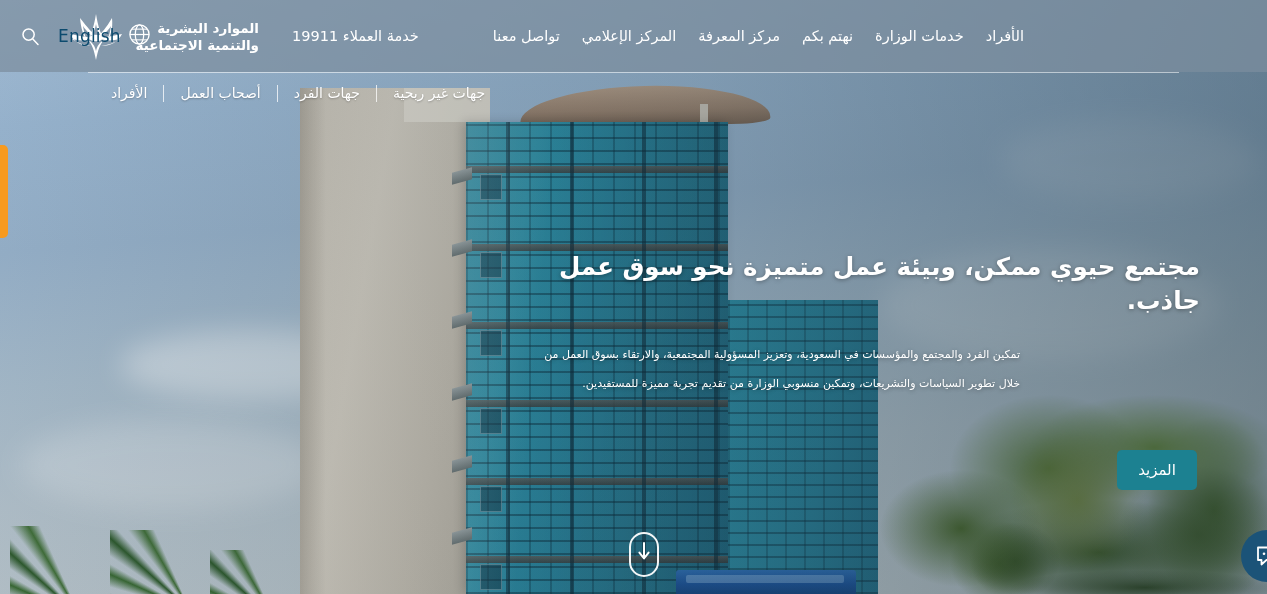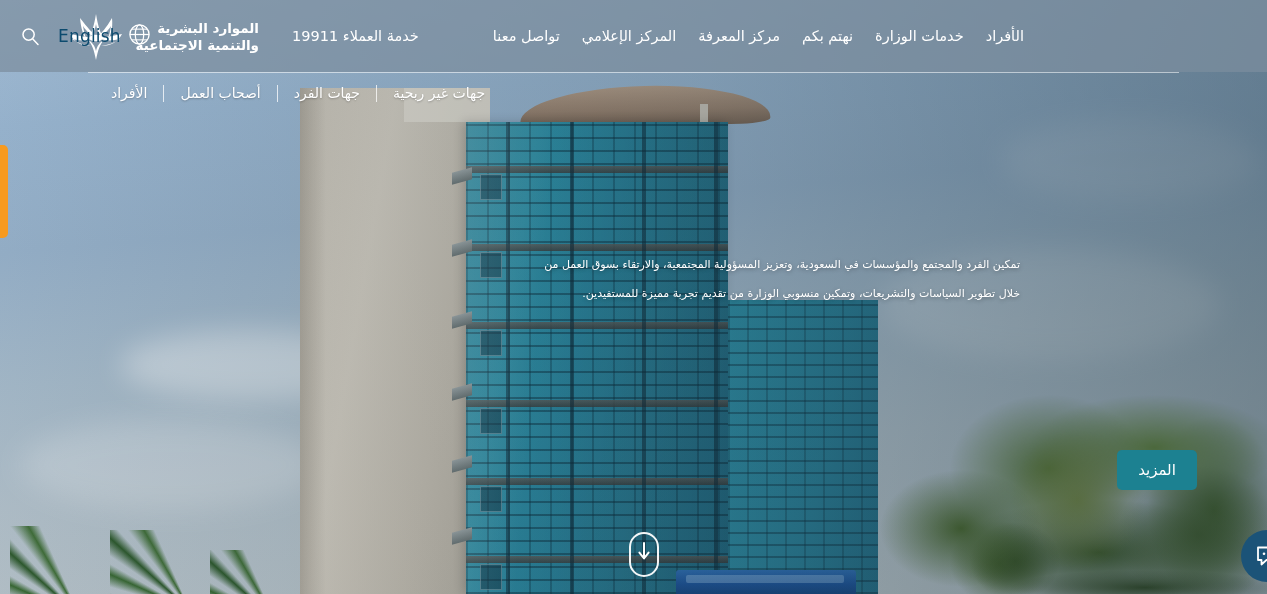--- a/index.html
+++ b/index.html
@@ -554,20 +554,21 @@
       <div class="sub-sep"></div>
       <div class="sub-nav-item">جهات الفرد</div>
       <div class="sub-sep"></div>
       <div class="sub-nav-item">أصحاب العمل</div>
       <div class="sub-sep"></div>
       <div class="sub-nav-item">الأفراد</div>
     </div>
   </div>
 
   <div class="hero-copy">
+    <div class="hero-title">مجتمع حيوي ممكن، وبيئة عمل متميزة نحو سوق عمل جاذب.</div>
     <div class="hero-sub">تمكين الفرد والمجتمع والمؤسسات في السعودية، وتعزيز المسؤولية المجتمعية، والارتقاء بسوق العمل من خلال تطوير السياسات والتشريعات، وتمكين منسوبي الوزارة من تقديم تجربة مميزة للمستفيدين.</div>
   </div>
 
   <button class="hero-more-btn">المزيد</button>
 
   <div class="scroll-indicator">
     <svg width="14" height="26" viewBox="0 0 14 26">
       <line x1="7" y1="2" x2="7" y2="17" stroke="#ffffff" stroke-width="2" stroke-linecap="round"></line>
       <polyline points="2.4,11.6 7,17.4 11.6,11.6" fill="none" stroke="#ffffff" stroke-width="2" stroke-linecap="round" stroke-linejoin="round"></polyline>
     </svg>

